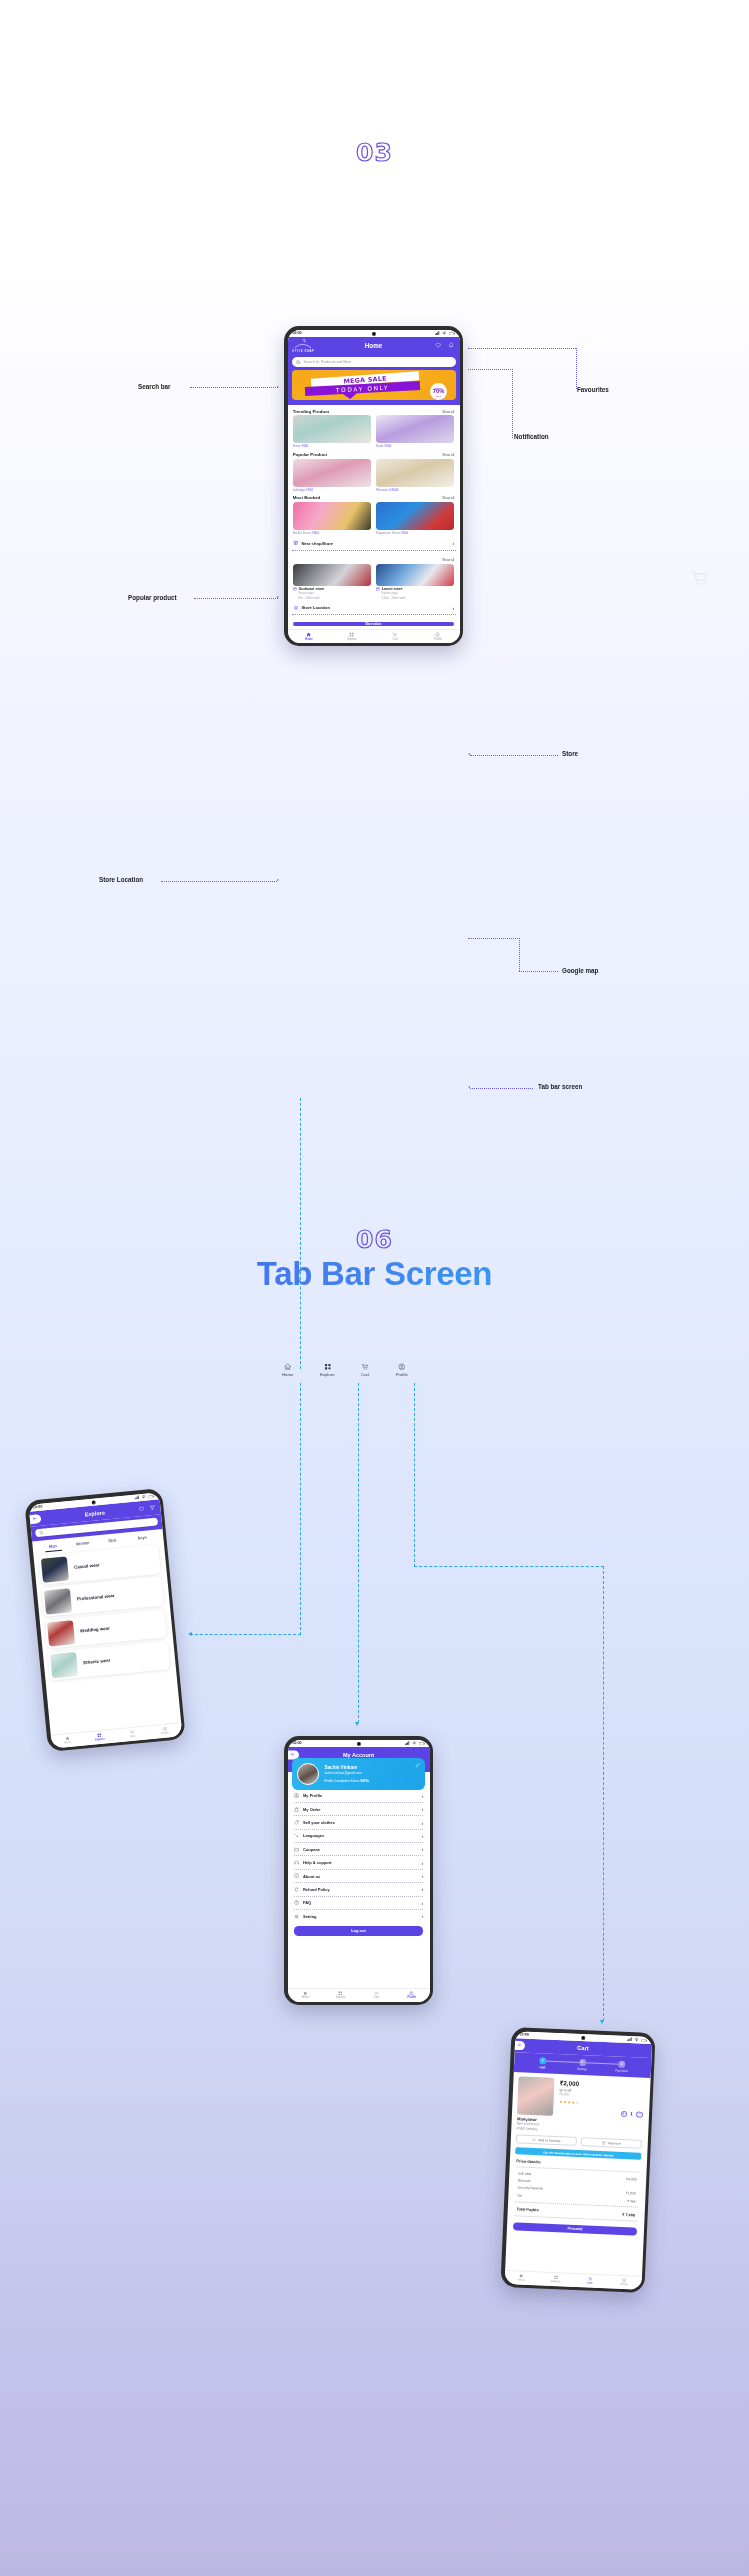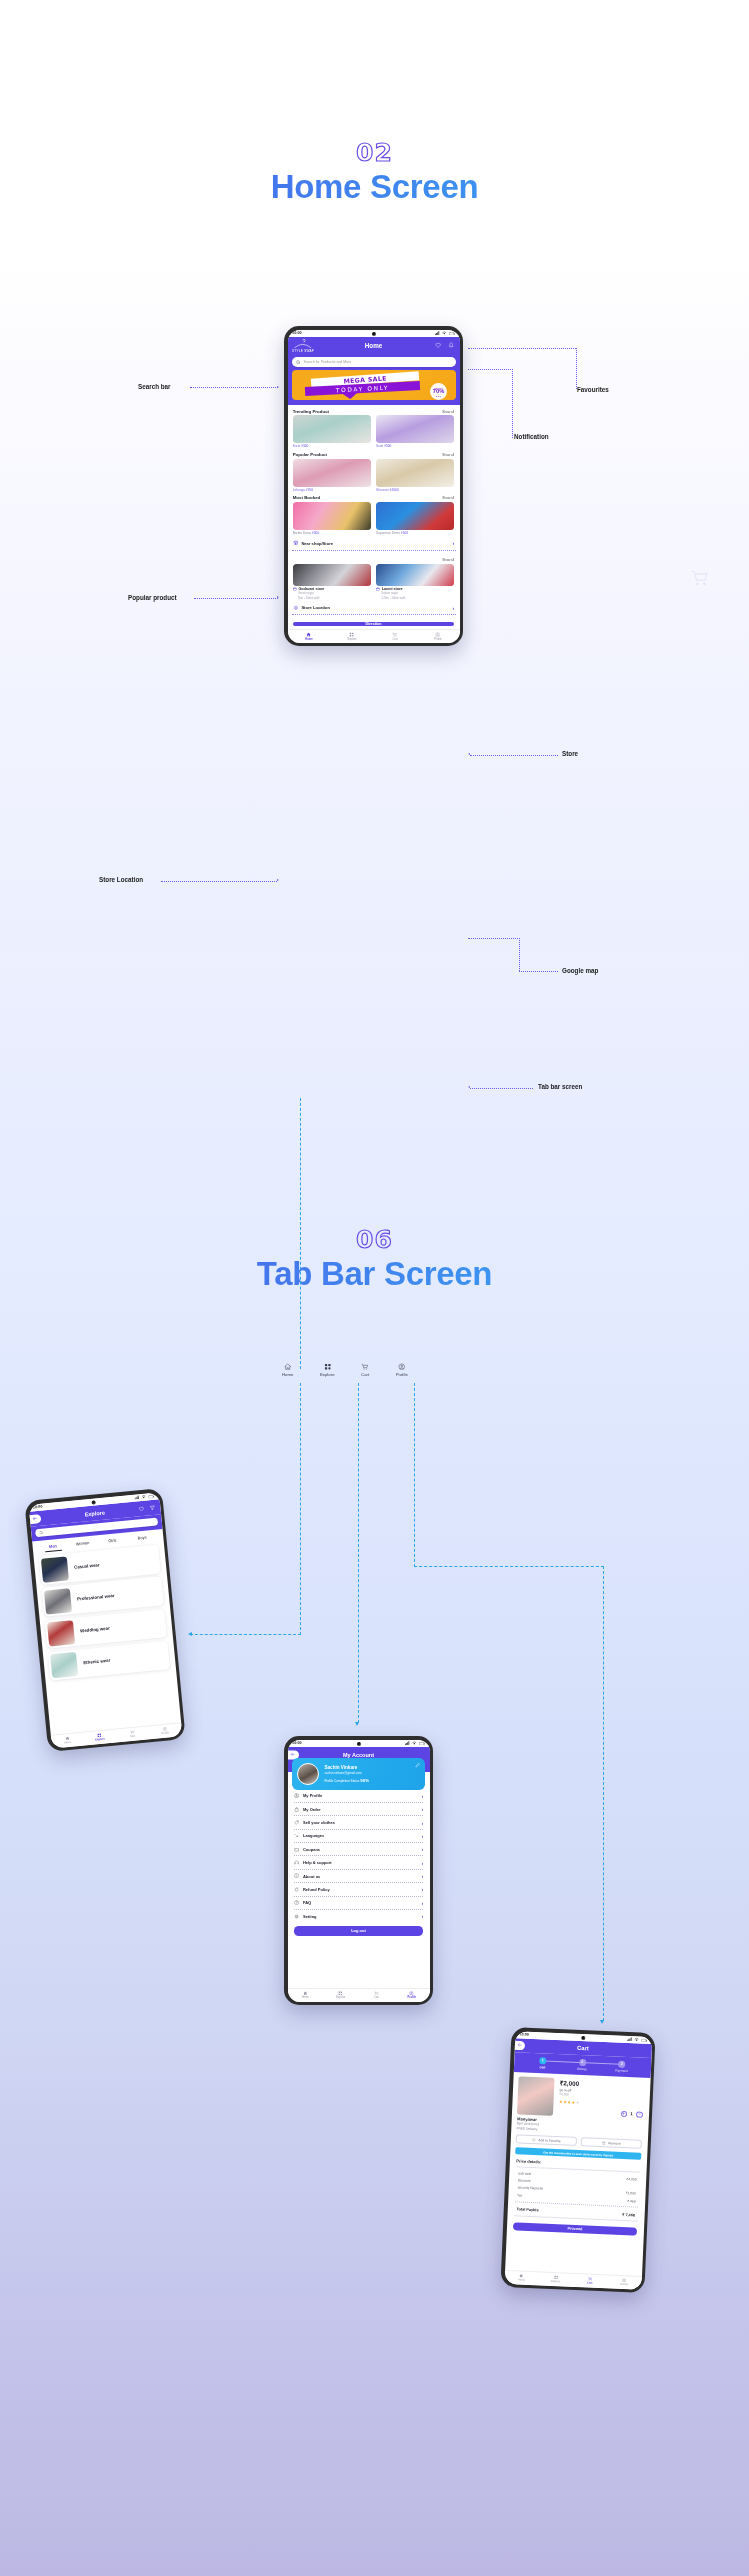--- a/index.html
+++ b/index.html
@@ -271,22 +271,21 @@
     color: #fff; font-size: 3.8px; font-weight: 700;
     display: flex; align-items: center; justify-content: center;
   }
 
   .ghost-cart { position: absolute; right: 38px; top: 568px; opacity: .28; }
 </style>
 </head>
 <body>
 
 <div class="sec-title" style="top:138px;">
-  <div class="sec-num">02</div>
-  <div class="sec-head">Home Screen</div>
+  <div class="sec-num">03</div>
 </div>
 
 <div class="phone" id="phone-home">
   <div class="screen">
 
     <div class="statusbar">
       <div class="sb-time">10:00</div>
       <div class="punch"></div>
       <div class="sb-right">
         <svg width="4.6" height="4" viewBox="0 0 12 10">

